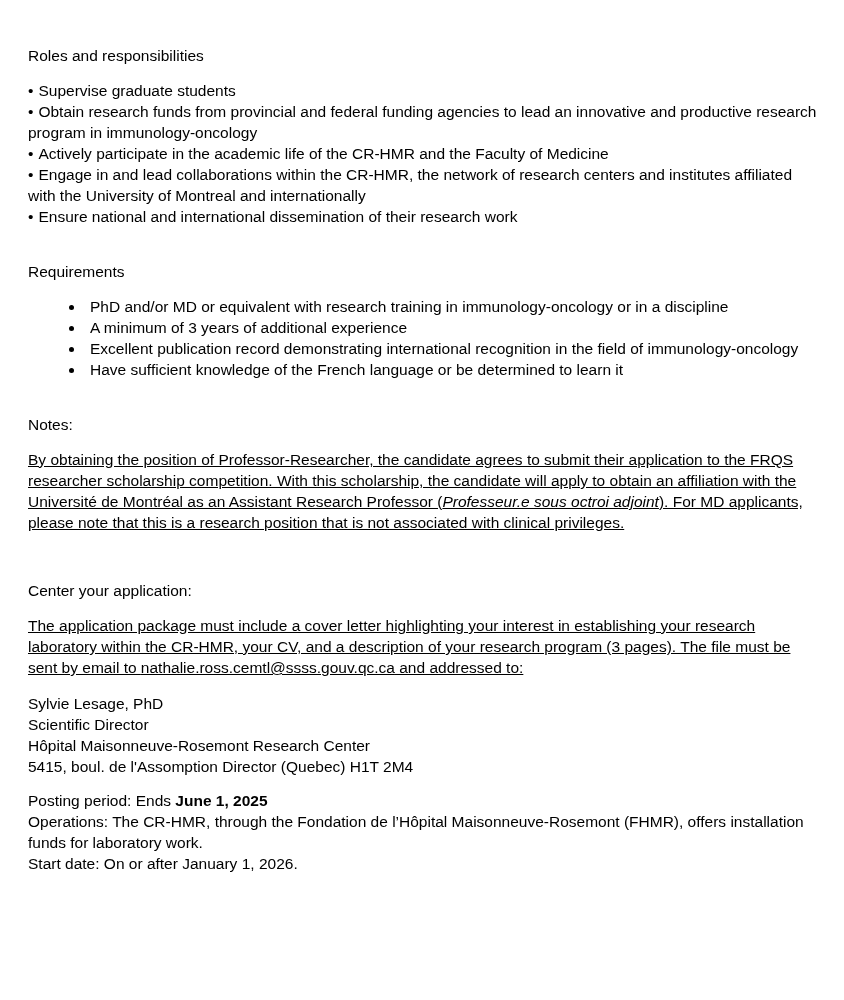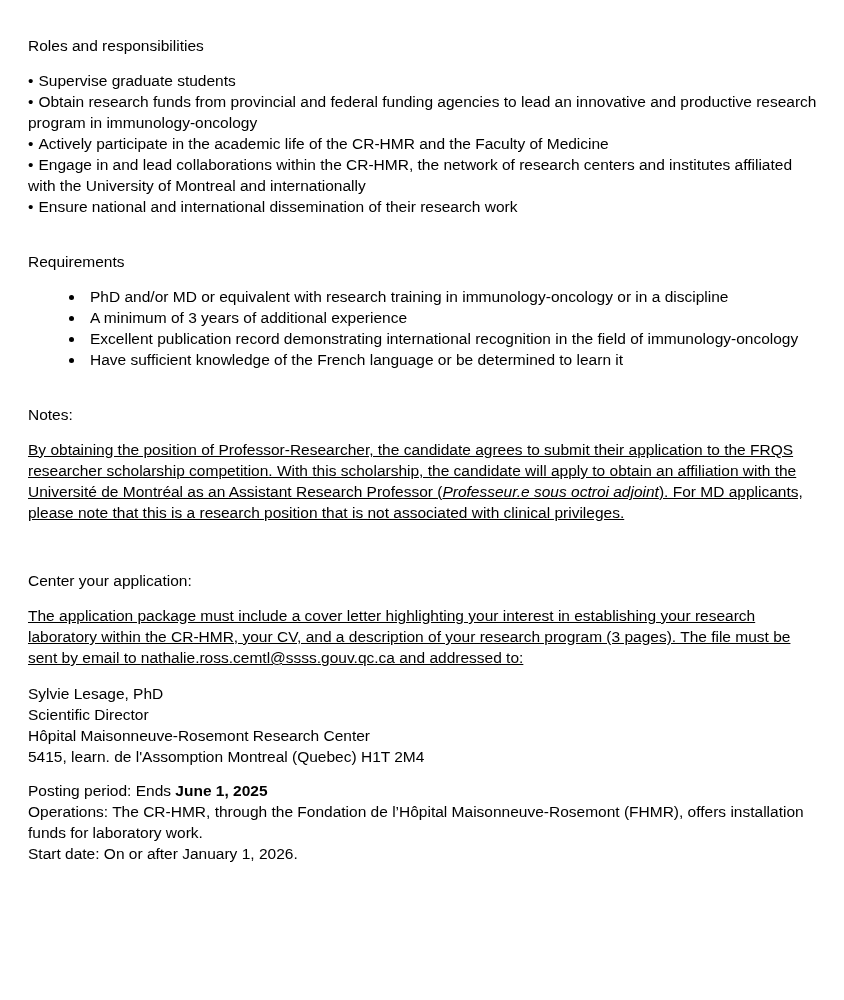--- a/index.html
+++ b/index.html
@@ -11,21 +11,21 @@
     font-family: "Liberation Sans", sans-serif;
     font-size: 15.5px;
     line-height: 21px;
   }
   .page {
     box-sizing: border-box;
     width: 844px;
     padding: 31px 26px 40px 28px;
   }
   p { margin: 0; }
-  .section-heading { margin: 4px 0 14px 0; }
+  .section-heading { margin: 14px 0 14px 0; }
   .gap-lg { margin-top: 34px; }
   .gap-xl { margin-top: 47px; }
   .bullet-block { margin: 0; }
   .bullet-line .glyph { margin-right: 5px; }
   ul.req-list {
     list-style: disc;
     margin: 4px 0 0 0;
     padding-left: 57px;
   }
   ul.req-list li { padding-left: 5px; }
@@ -64,21 +64,21 @@
   <p class="para"><span>By obtaining the position of Professor-Researcher, the candidate agrees to submit their application to the FRQS researcher scholarship competition. With this scholarship, the candidate will apply to obtain an affiliation with the Université de Montréal as an Assistant Research Professor (</span><em class="fr">Professeur.e sous octroi adjoint</em><span>). For MD applicants, please note that this is a research position that is not associated with clinical privileges.</span></p>
 
   <p class="section-heading gap-xl">Center your application:</p>
 
   <p class="para"><span>The application package must include a cover letter highlighting your interest in establishing your research laboratory within the CR-HMR, your CV, and a description of your research program (3 pages). The file must be sent by email to </span><span>nathalie.ross.cemtl@ssss.gouv.qc.ca</span><span> and addressed to:</span></p>
 
   <div class="contact">
     <p>Sylvie Lesage, PhD</p>
     <p>Scientific Director</p>
     <p>Hôpital Maisonneuve-Rosemont Research Center</p>
-    <p>5415, learn. de l'Assomption Montreal (Quebec) H1T 2M4</p>
+    <p>5415, boul. de l'Assomption Director (Quebec) H1T 2M4</p>
   </div>
 
   <div class="posting">
     <p><span>Posting period: Ends </span><b class="date">June 1, 2025</b></p>
     <p>Operations: The CR-HMR, through the Fondation de l’Hôpital Maisonneuve-Rosemont (FHMR), offers installation funds for laboratory work.</p>
     <p>Start date: On or after January 1, 2026.</p>
   </div>
 
 </div>
 

